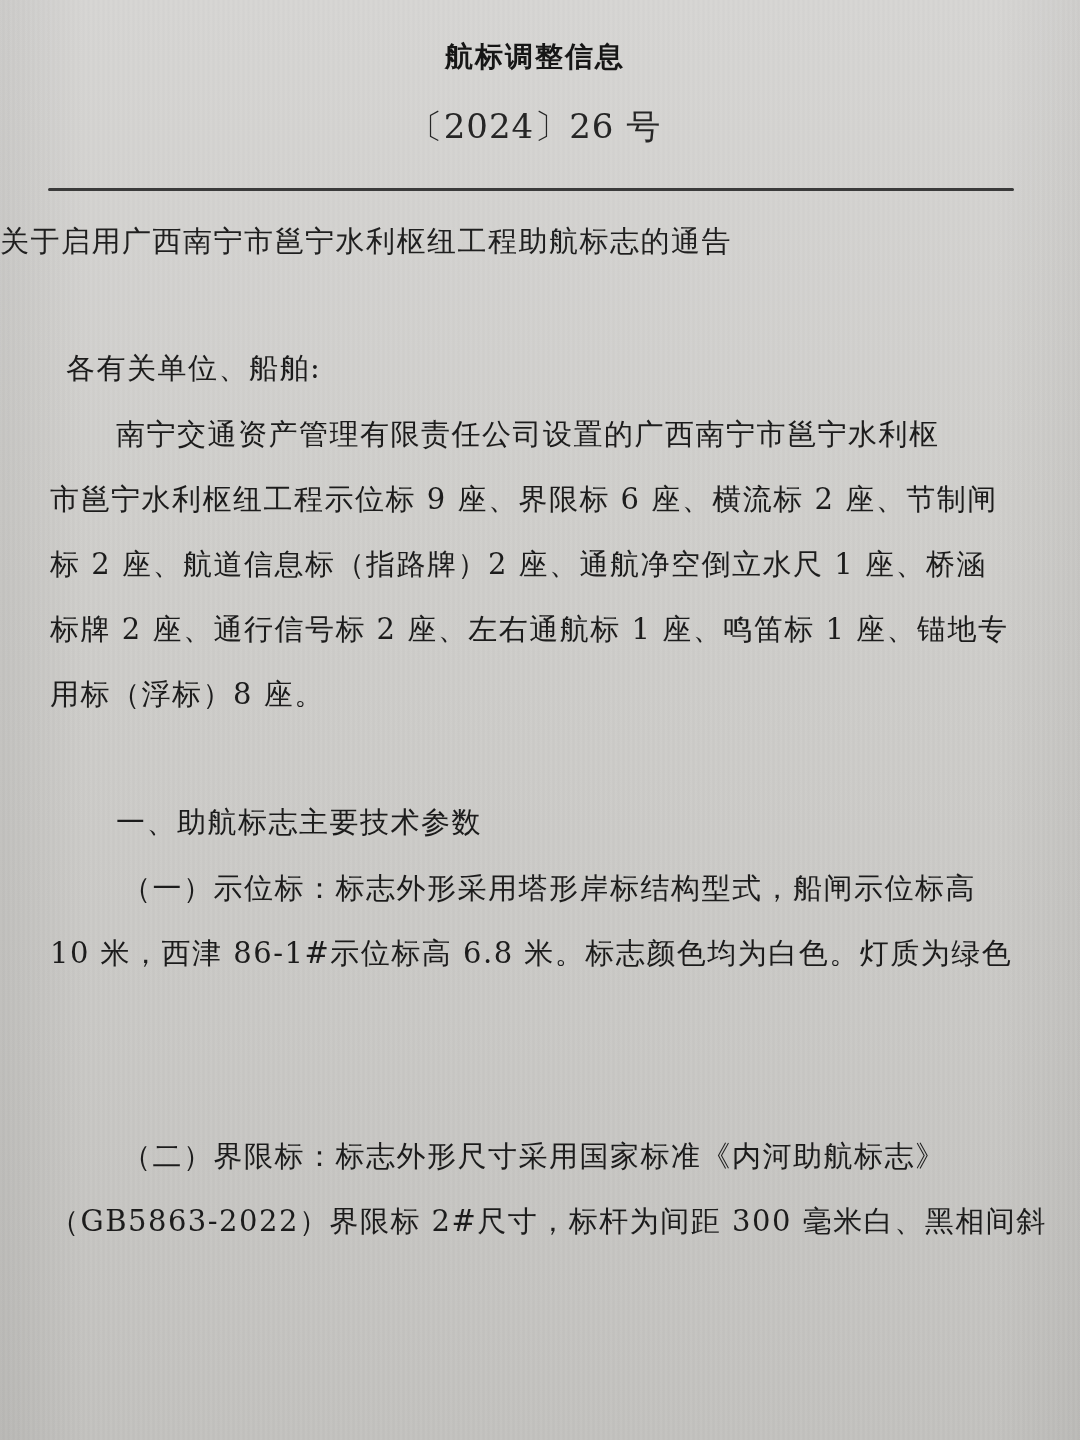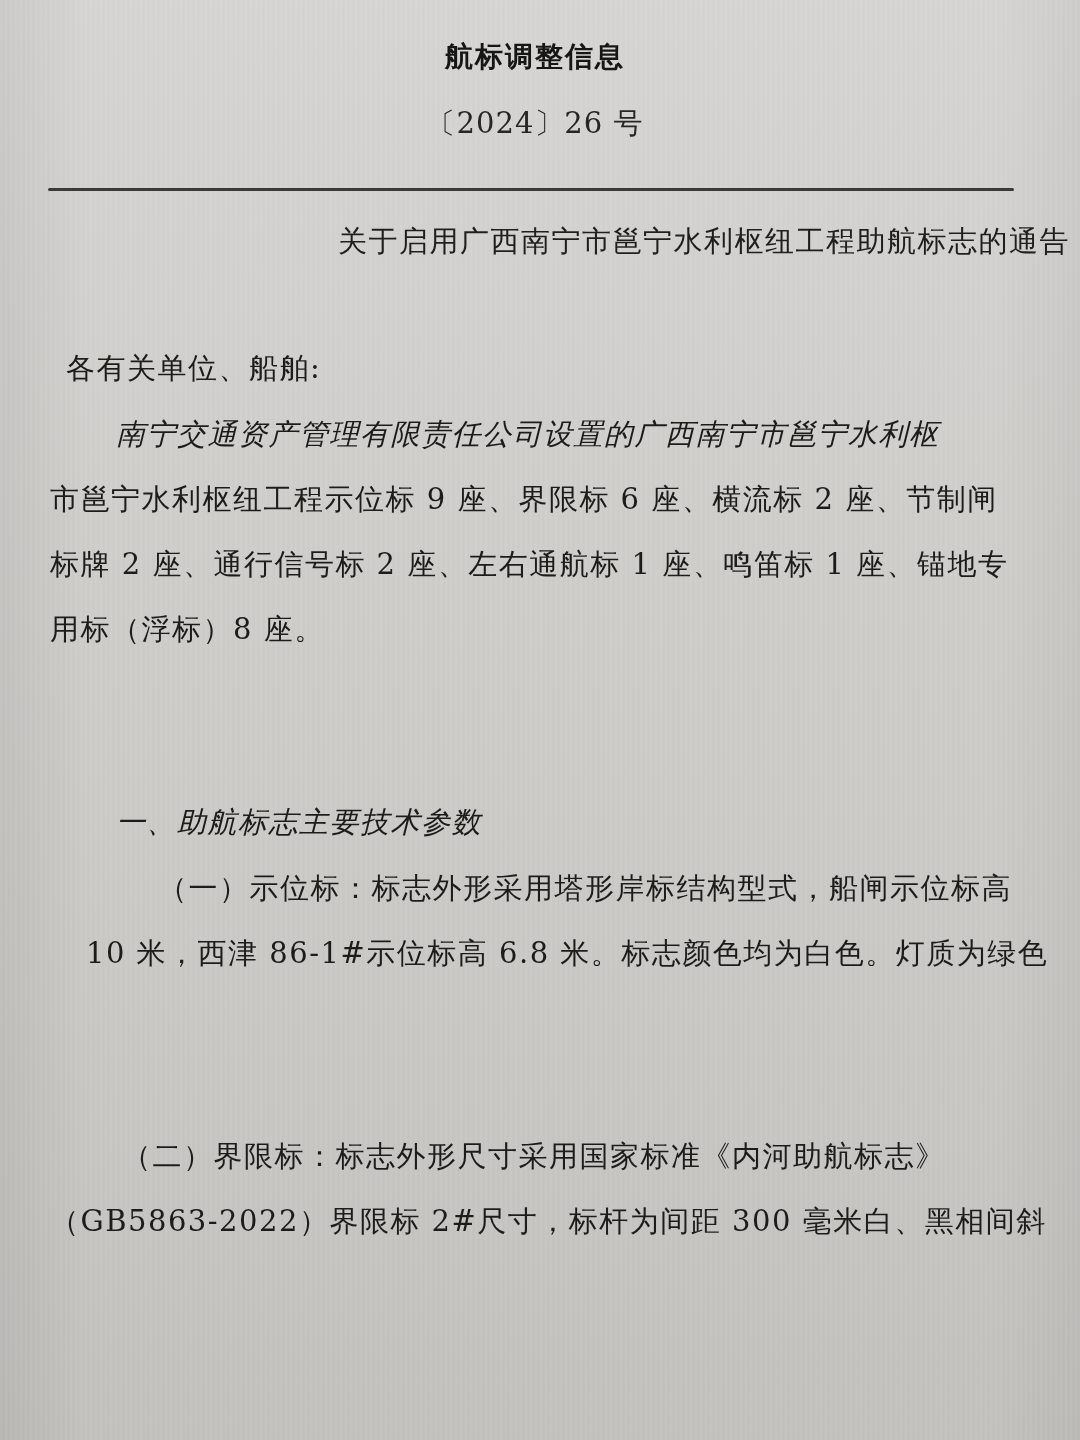--- a/index.html
+++ b/index.html
@@ -38,59 +38,59 @@
       font-size: 28px;
       letter-spacing: 2px;
       color: #161616;
     }
     .doc-number {
       position: absolute;
       top: 104px;
       left: 0;
       width: 1070px;
       text-align: center;
-      font-size: 29px;
+      font-size: 34px;
       color: #262626;
       letter-spacing: 1px;
     }
     .rule {
       position: absolute;
       top: 188px;
       left: 48px;
       width: 966px;
       height: 3px;
       background: #3a3a3a;
       border-radius: 2px;
       transform: perspective(600px) rotateX(0deg);
     }
     .notice-title {
       position: absolute;
       top: 222px;
       left: 0;
       width: 1070px;
-      text-align: right;
+      text-align: left;
       font-size: 29px;
       letter-spacing: 1.5px;
       color: #1f1f1f;
     }
     .para {
       position: absolute;
       left: 50px;
       width: 980px;
       font-size: 29px;
       line-height: 65px;
       letter-spacing: 1.5px;
       color: #1c1c1c;
       white-space: nowrap;
     }
     .line {
       display: block;
       height: 65px;
     }
-    .indent { padding-left: 66px; font-style: italic; }
+    .indent { padding-left: 66px; }
     .indent2 { padding-left: 72px; }
   </style>
 </head>
 <body>
 
 <div class="paper-texture"></div>
 
 <div class="doc">
 
   <div class="header-title">航标调整信息</div>
@@ -101,29 +101,30 @@
 
   <div class="notice-title">关于启用广西南宁市邕宁水利枢纽工程助航标志的通告</div>
 
   <div class="para" style="top:336px;margin-left:16px;">
     <span class="line">各有关单位、船舶:</span>
   </div>
 
   <div class="para" style="top:402px;">
     <span class="line indent">南宁交通资产管理有限责任公司设置的广西南宁市邕宁水利枢</span>
     <span class="line">市邕宁水利枢纽工程示位标 9 座、界限标 6 座、横流标 2 座、节制闸</span>
+    <span class="line">标 2 座、航道信息标（指路牌）2 座、通航净空倒立水尺 1 座、桥涵</span>
     <span class="line">标牌 2 座、通行信号标 2 座、左右通航标 1 座、鸣笛标 1 座、锚地专</span>
     <span class="line">用标（浮标）8 座。</span>
   </div>
 
   <div class="para" style="top:790px;">
     <span class="line indent">一、助航标志主要技术参数</span>
   </div>
 
-  <div class="para" style="top:856px;margin-left:36px;">
+  <div class="para" style="top:856px;">
     <span class="line indent2">（一）示位标：标志外形采用塔形岸标结构型式，船闸示位标高</span>
     <span class="line">10 米，西津 86-1#示位标高 6.8 米。标志颜色均为白色。灯质为绿色</span>
   </div>
 
   <div class="para" style="top:1124px;">
     <span class="line indent2">（二）界限标：标志外形尺寸采用国家标准《内河助航标志》</span>
     <span class="line">（GB5863-2022）界限标 2#尺寸，标杆为间距 300 毫米白、黑相间斜</span>
   </div>
 
 </div>

